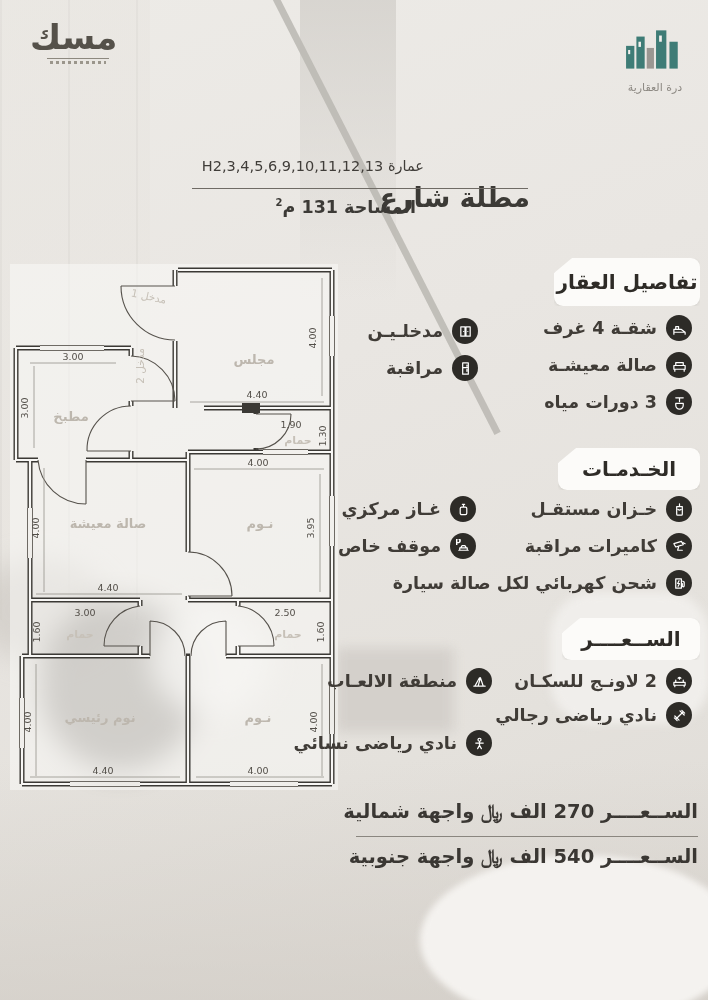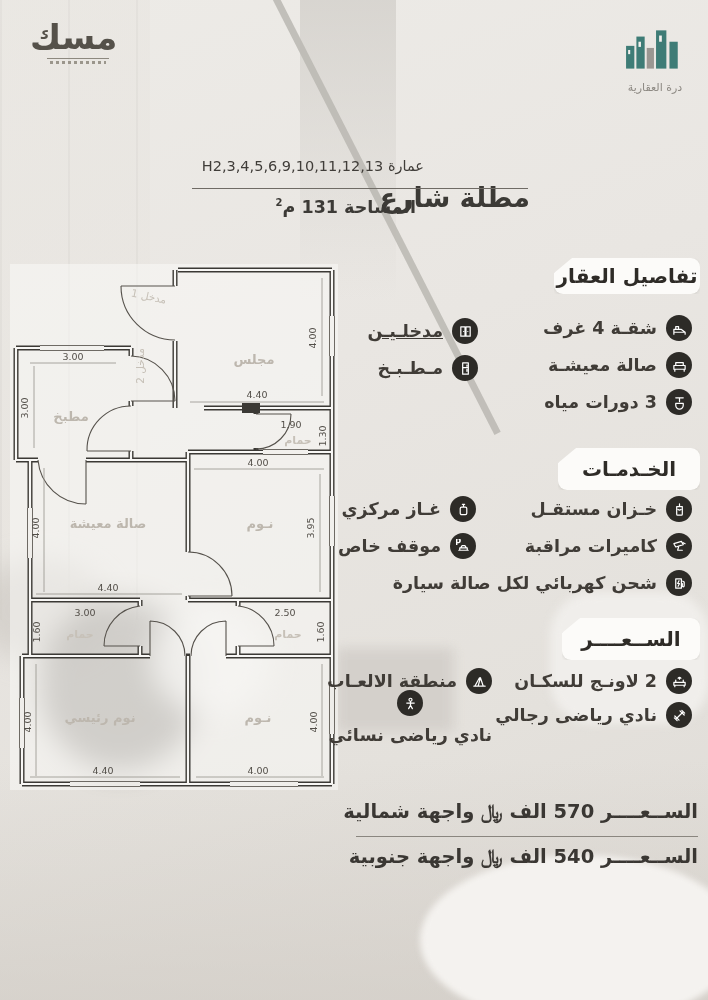--- a/index.html
+++ b/index.html
@@ -109,21 +109,21 @@
       <rect x="4" y="23" width="2" height="4" fill="#f3f1ee"></rect>
     </svg>
     <div class="durrah-caption">درة العقارية</div>
   </div>
 
   <div class="title">مطلة شارع</div>
   <div class="building">عمارة H2,3,4,5,6,9,10,11,12,13</div>
   <div class="title-rule"></div>
   <div class="area"><span>المساحة 131 م</span><sup>2</sup></div>
 
-  <div class="sec-title" style="right:8px;top:258px;width:146px;height:36px;">تفاصيل العقار</div>
+  <div class="sec-title" style="right:8px;top:258px;width:146px;height:48px;">تفاصيل العقار</div>
 
   <div class="row" style="top:315px;right:16px;">
     <span class="badge">
       <svg viewBox="0 0 16 16">
           <path d="M2 12h12M2 12V9h8l4 3M2 12v2M14 12v2M4 9V6h3v3"></path>
         </svg>
     </span>
     <span>شقـة 4 غرف</span>
   </div>
   <div class="row" style="top:352px;right:16px;">
@@ -135,35 +135,35 @@
     <span>صالة معيشـة</span>
   </div>
   <div class="row" style="top:389px;right:16px;">
     <span class="badge">
       <svg viewBox="0 0 16 16">
           <path d="M4 3h8M8 3v4M4 9h8v2a4 4 0 0 1-8 0z"></path>
         </svg>
     </span>
     <span>3 دورات مياه</span>
   </div>
-  <div class="row" style="top:318px;right:230px;text-decoration:underline;">
+  <div class="row" style="top:318px;right:230px;">
     <span class="badge">
       <svg viewBox="0 0 16 16">
           <path d="M3 3h4.5v10H3zM8.5 3H13v10H8.5zM6 8h.01M10.5 8h.01"></path>
         </svg>
     </span>
     <span>مدخلـيـن</span>
   </div>
   <div class="row" style="top:355px;right:230px;">
     <span class="badge">
       <svg viewBox="0 0 16 16">
           <path d="M5 2h6v12H5zM5 7h6M9.5 4.5v1M9.5 9v2"></path>
         </svg>
     </span>
-    <span>مـطـبـخ</span>
+    <span>مراقبة</span>
   </div>
 
   <div class="sec-title" style="right:8px;top:448px;width:142px;height:42px;">الخـدمـات</div>
 
   <div class="row" style="top:496px;right:16px;">
     <span class="badge">
       <svg viewBox="0 0 16 16">
           <path d="M5 5h6v8a1 1 0 0 1-1 1H6a1 1 0 0 1-1-1zM8 2v3M6.5 8c1 .8 2 .8 3 0"></path>
         </svg>
     </span>
@@ -223,31 +223,31 @@
     <span>نادي رياضى رجالي</span>
   </div>
   <div class="row" style="top:668px;right:216px;margin-left:32px;">
     <span class="badge">
       <svg viewBox="0 0 16 16">
           <path d="M2 13h12M3 13 8 4h1M9 4l3 9M9 4 6.5 13"></path>
         </svg>
     </span>
     <span>منطقة الالعـاب</span>
   </div>
-  <div class="row" style="top:690px;right:216px;flex-direction:column;">
+  <div class="row" style="top:730px;right:216px;">
     <span class="badge">
       <svg viewBox="0 0 16 16">
           <circle cx="8" cy="4" r="1.6"></circle>
           <path d="M8 6v4M8 10l-2 3.5M8 10l2 3.5M4 7.5h8"></path>
         </svg>
     </span>
     <span>نادي رياضى نسائي</span>
   </div>
 
-  <div class="price" style="top:800px;">الســعــــر 570 الف ﷼ واجهة شمالية</div>
+  <div class="price" style="top:800px;">الســعــــر 270 الف ﷼ واجهة شمالية</div>
   <div class="price-rule"></div>
   <div class="price" style="top:845px;">الســعــــر 540 الف ﷼ واجهة جنوبية</div>
 
   <div class="floorplan">
     <svg viewBox="0 0 332 536" width="332" height="536">
       <rect x="2" y="8" width="328" height="526" fill="rgba(252,251,249,0.5)"></rect>
 
       <g>
         <path class="wall-outer" d="M170 14 H324
           M324 14 V60 M324 100 V240 M324 290 V430 M324 478 V528

